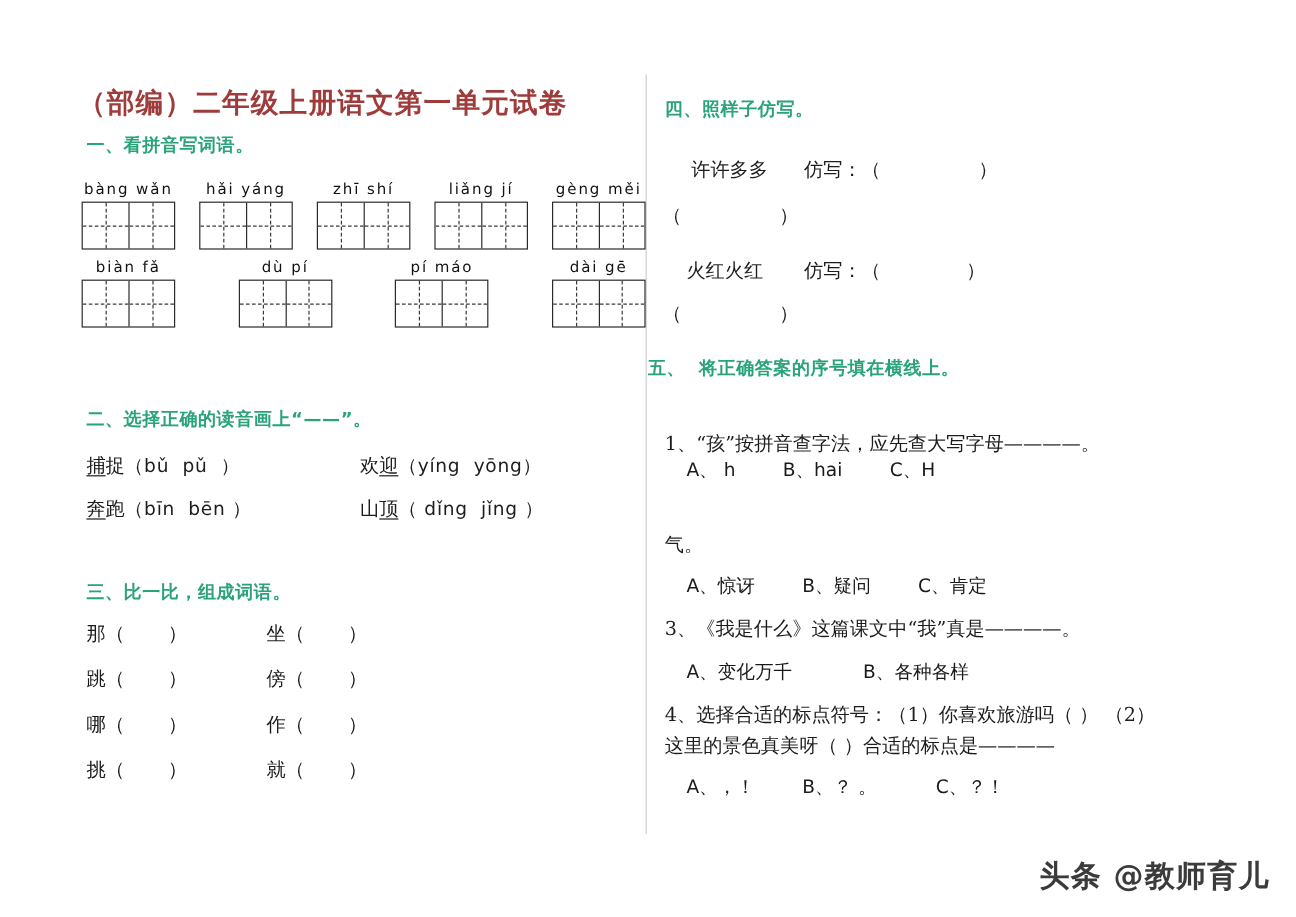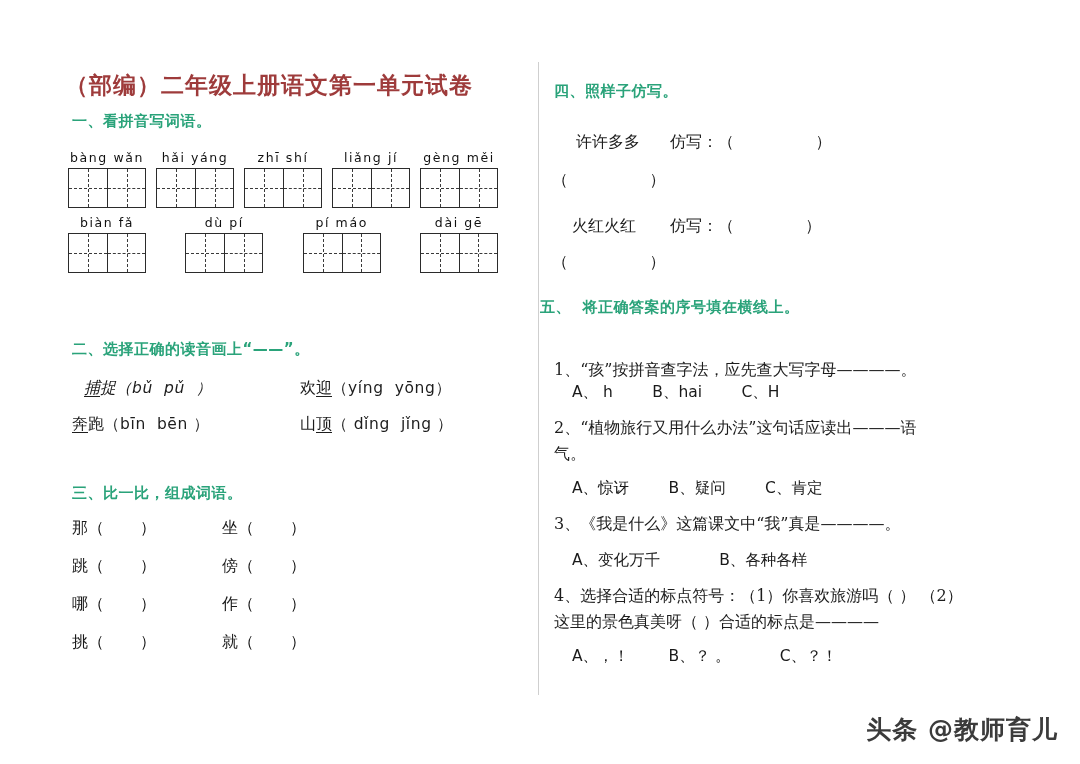--- a/index.html
+++ b/index.html
@@ -68,21 +68,21 @@
     color: #2aa37a;
     letter-spacing: 0.5px;
     font-family: "DejaVu Sans", "Liberation Sans", sans-serif;
     white-space: pre;
   }
 
   
   .pinyin-row {
     position: absolute;
     left: 68px;
-    width: 430px;
+    width: 470px;
     display: flex;
     justify-content: space-between;
   }
   .pinyin-group {
     display: flex;
     flex-direction: column;
     align-items: center;
   }
   .pinyin-text {
     font-size: 12.5px;
@@ -249,21 +249,21 @@
         <div class="pinyin-text">dài gē</div>
         <div class="tzg">
           <div class="tzg-cell"></div>
           <div class="tzg-cell"></div>
         </div>
       </div>
     </div>
 
     <div class="sec-head" style="left:72px; top:340px;">二、选择正确的读音画上“——”。</div>
 
-    <div class="body-line" style="left:84px; top:378px;font-style:italic;"><span class="u">捕</span>捉<span class="mono-ish">（bǔ  pǔ  ）</span></div>
+    <div class="body-line" style="left:72px; top:378px;"><span class="u">捕</span>捉<span class="mono-ish">（bǔ  pǔ  ）</span></div>
     <div class="body-line" style="left:300px; top:378px;">欢<span class="u">迎</span><span class="mono-ish">（yíng  yōng）</span></div>
     <div class="body-line" style="left:72px; top:414px;"><span class="u">奔</span>跑<span class="mono-ish">（bīn  bēn ）</span></div>
     <div class="body-line" style="left:300px; top:414px;">山<span class="u">顶</span><span class="mono-ish">（ dǐng  jǐng ）</span></div>
 
     <div class="sec-head" style="left:72px; top:484px;">三、比一比，组成词语。</div>
 
     <div class="pair-row" style="top:518px;">
       <div class="pair-cell">那（         ）</div>
       <div class="pair-cell">坐（         ）</div>
     </div>
@@ -292,21 +292,20 @@
 
     <div class="body-line" style="left:32px; top:216px;">火红火红</div>
     <div class="body-line" style="left:130px; top:216px;">仿写：（              ）</div>
     <div class="body-line" style="left:12px; top:252px;">（                ）</div>
 
     <div class="sec-head" style="left:0; top:298px;">五、  将正确答案的序号填在横线上。</div>
 
     <div class="body-line" style="left:14px; top:360px;">1、“孩”按拼音查字法，应先查大写字母————。</div>
     <div class="opt-row" style="left:32px; top:382px;">A、 h        B、hai        C、H</div>
 
-    <div class="body-line" style="left:14px; top:418px;">2、“植物旅行又用什么办法”这句话应读出———语</div>
     <div class="body-line" style="left:14px; top:444px;">气。</div>
     <div class="opt-row" style="left:32px; top:478px;">A、惊讶        B、疑问        C、肯定</div>
 
     <div class="body-line" style="left:14px; top:514px;">3、《我是什么》这篇课文中“我”真是————。</div>
     <div class="opt-row" style="left:32px; top:550px;">A、变化万千            B、各种各样</div>
 
     <div class="body-line" style="left:14px; top:586px;">4、选择合适的标点符号：（1）你喜欢旅游吗（ ） （2）</div>
     <div class="body-line" style="left:14px; top:612px;">这里的景色真美呀（ ）合适的标点是————</div>
     <div class="opt-row" style="left:32px; top:646px;">A、，！        B、？ 。          C、？！</div>
 

